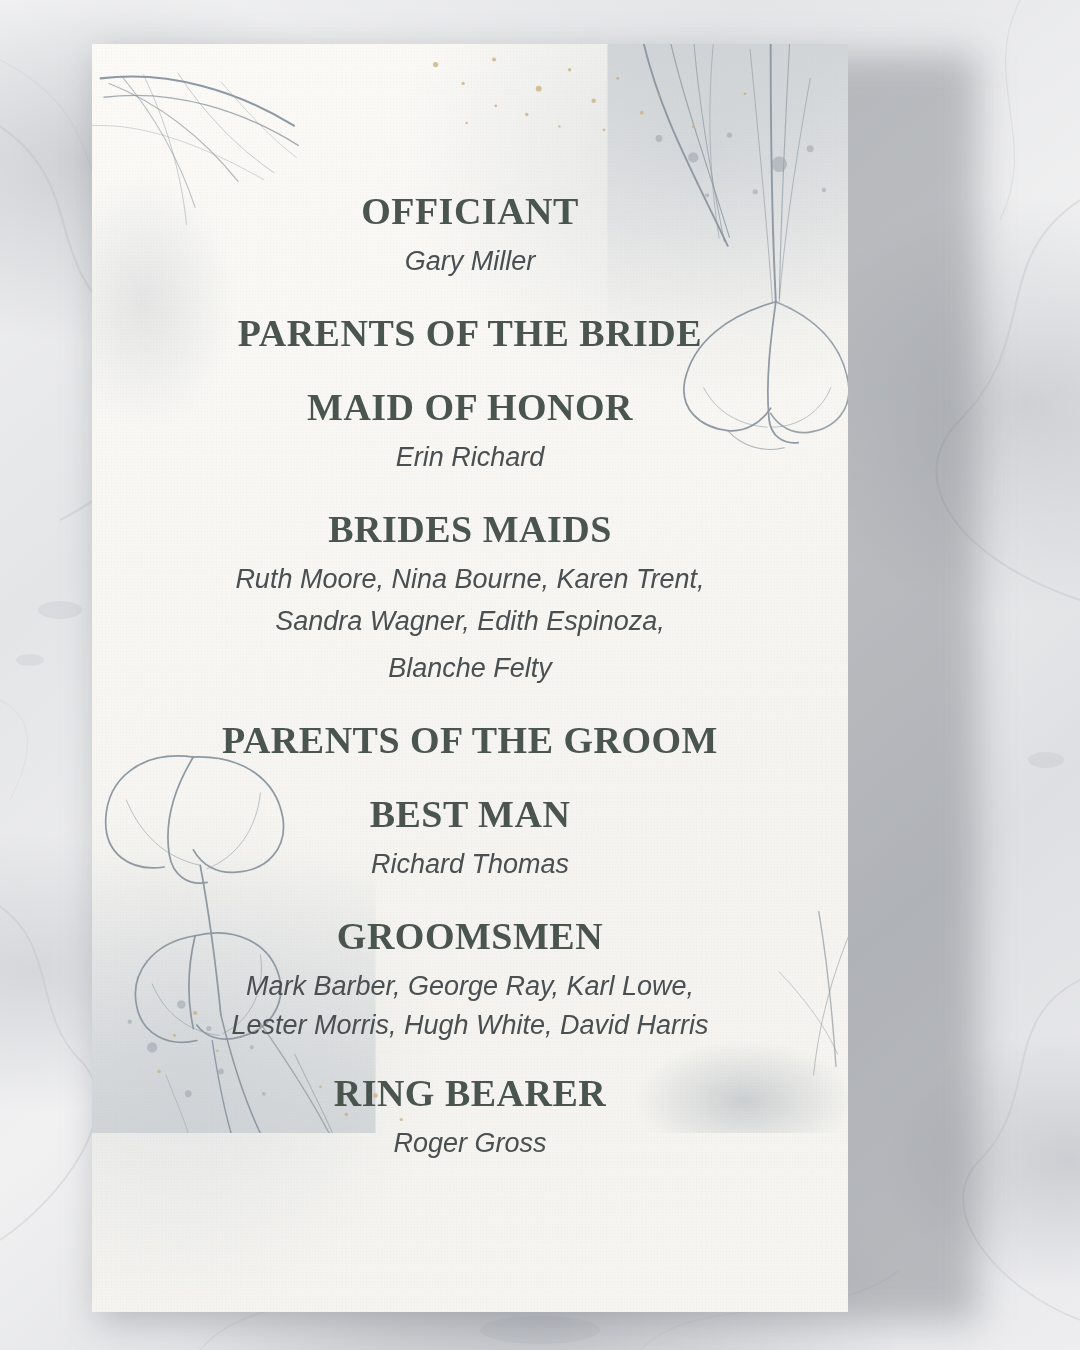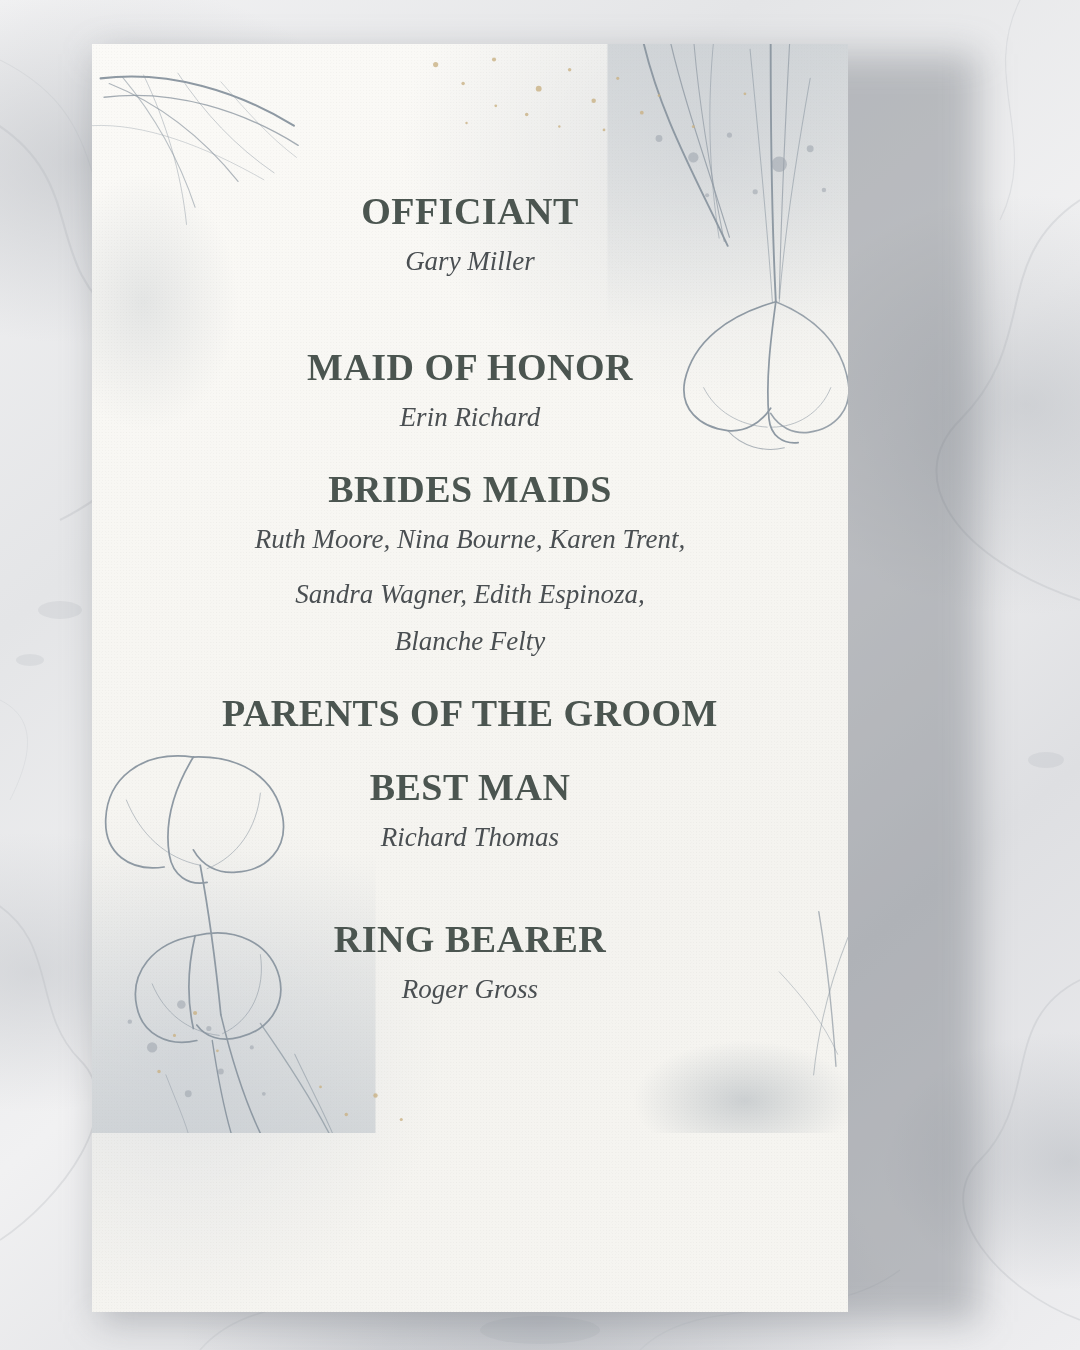--- a/index.html
+++ b/index.html
@@ -83,21 +83,21 @@
     font-family: "Liberation Serif", serif;
     font-weight: bold;
     color: #4b5550;
     letter-spacing: 0.5px;
     font-size: 38px;
     line-height: 1.05;
     margin: 0;
     padding: 0;
   }
   .names {
-    font-family: Liberation Serif, serif;
+    font-family: Liberation Sans, sans-serif;
     font-style: italic;
     color: #4a4f52;
     font-size: 27px;
     line-height: 1.42;
     margin: 10px 0 0 0;
     padding: 0;
   }
   .sp-1 { height: 34px; }
   .sp-2 { height: 30px; }
 </style>
@@ -251,48 +251,54 @@
 
   <div class="content">
 
     <div class="section">
       <p class="heading">OFFICIANT</p>
       <p class="names">Gary Miller</p>
     </div>
     <div class="sp-1"></div>
 
     <div class="section">
+      <p class="heading">PARENTS OF THE BRIDE</p>
     </div>
     <div class="sp-1"></div>
 
     <div class="section">
       <p class="heading">MAID OF HONOR</p>
       <p class="names">Erin Richard</p>
     </div>
     <div class="sp-1"></div>
 
     <div class="section">
       <p class="heading">BRIDES MAIDS</p>
       <p class="names">Ruth Moore, Nina Bourne, Karen Trent,</p>
-      <p class="names" style="margin-top:16px">Sandra Wagner, Edith Espinoza,</p>
+      <p class="names" style="margin-top:3px">Sandra Wagner, Edith Espinoza,</p>
       <p class="names" style="margin-top:9px">Blanche Felty</p>
     </div>
     <div class="sp-1"></div>
 
     <div class="section">
       <p class="heading">PARENTS OF THE GROOM</p>
     </div>
     <div class="sp-1"></div>
 
     <div class="section">
       <p class="heading">BEST MAN</p>
       <p class="names">Richard Thomas</p>
     </div>
     <div class="sp-1"></div>
 
+    <div class="section">
+      <p class="heading">GROOMSMEN</p>
+      <p class="names">Mark Barber, George Ray, Karl Lowe,</p>
+      <p class="names" style="margin-top:0">Lester Morris, Hugh White, David Harris</p>
+    </div>
     <div class="sp-2"></div>
 
     <div class="section">
       <p class="heading">RING BEARER</p>
       <p class="names">Roger Gross</p>
     </div>
 
   </div>
 </div>
 

